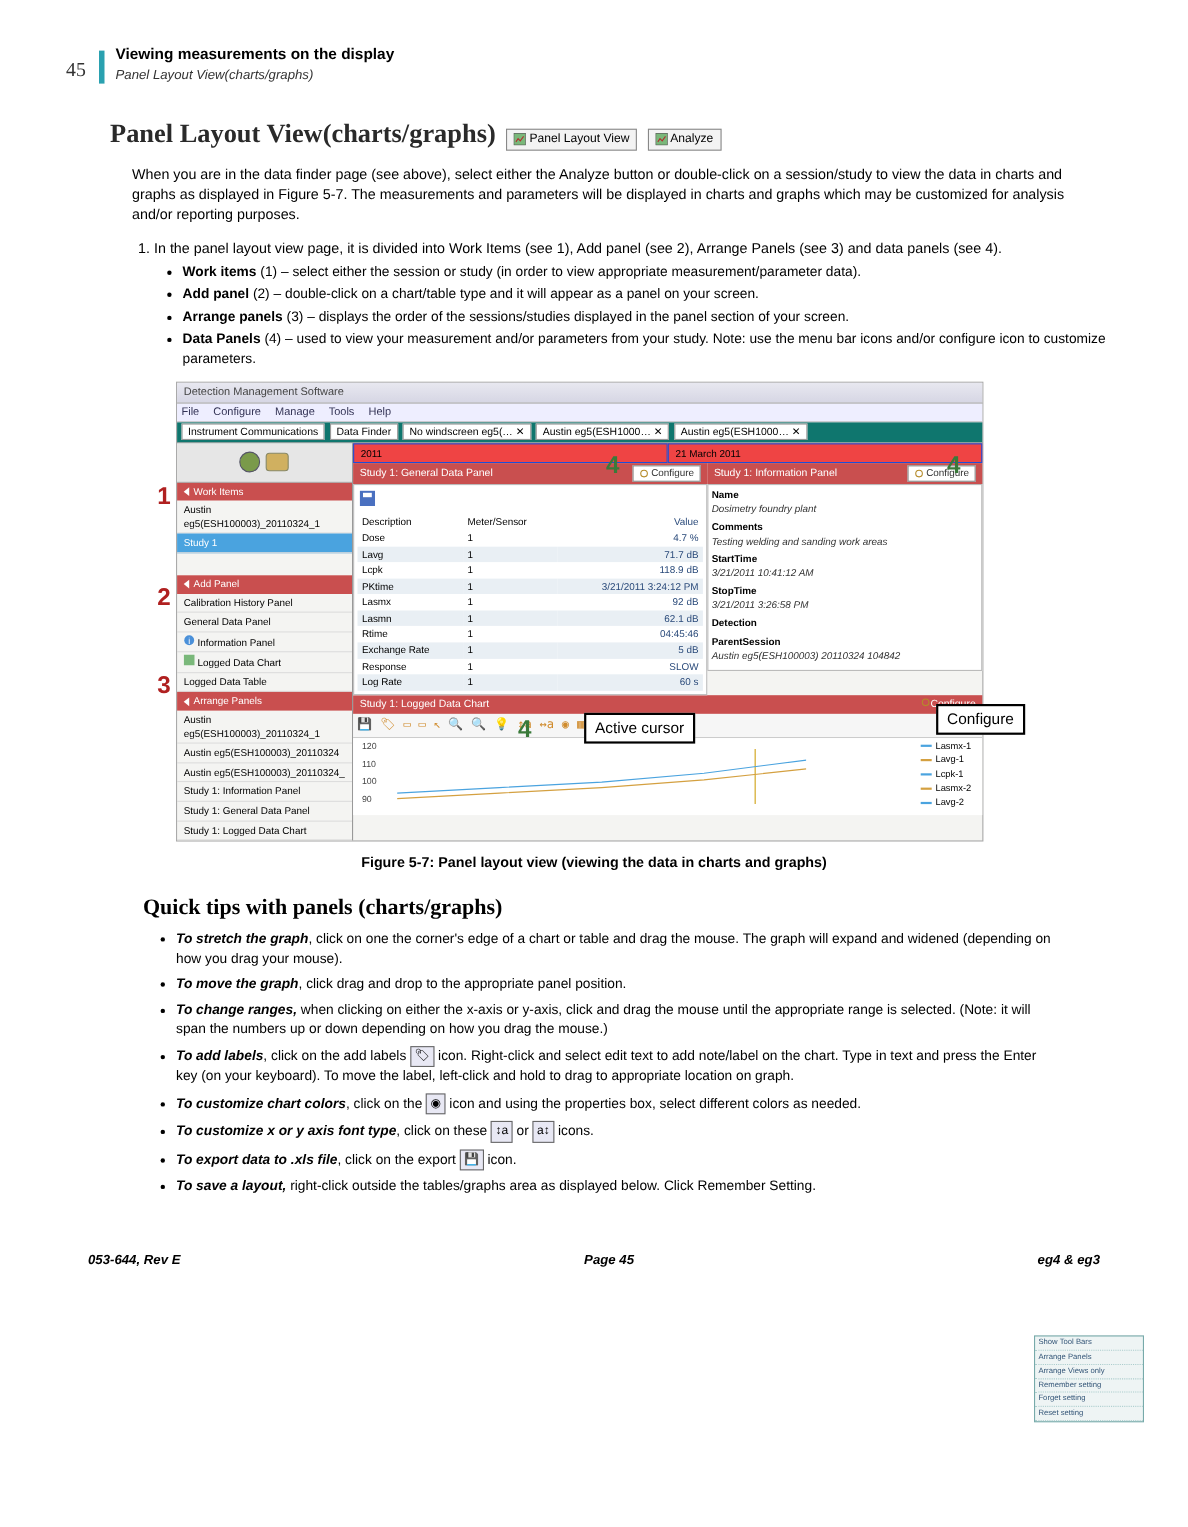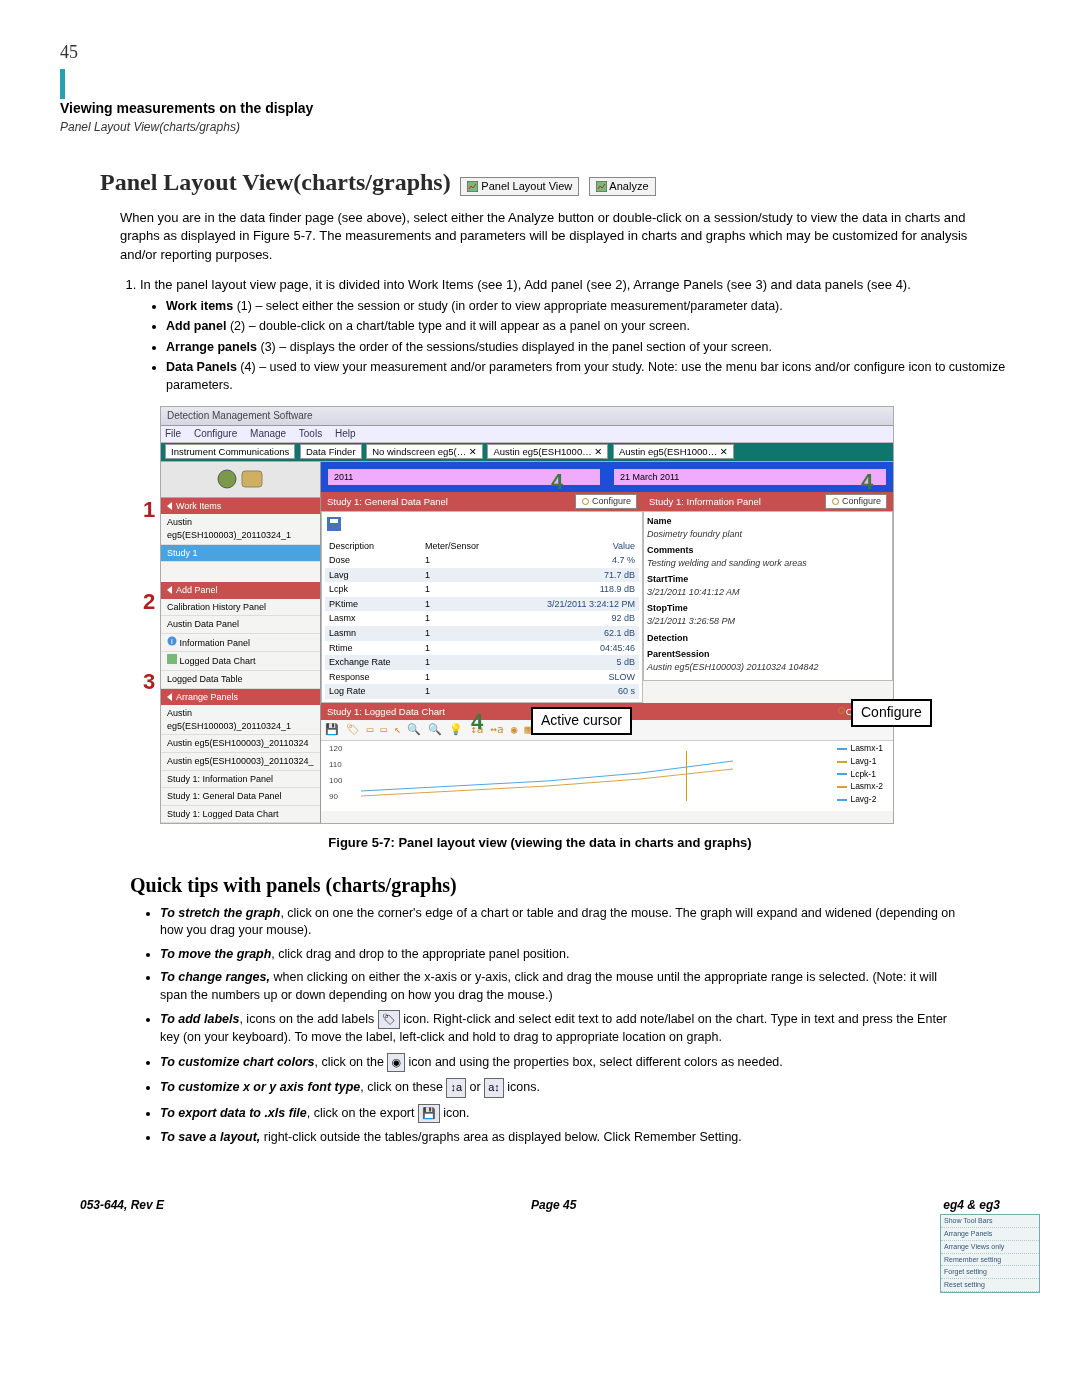--- a/index.html
+++ b/index.html
@@ -1,17 +1,17 @@
 <!DOCTYPE html>
 <html><head>
 <meta charset="utf-8">
 <style>
   * { margin: 0; padding: 0; box-sizing: border-box; }
   body { font-family: Arial, sans-serif; font-size: 13px; color: #000; background: #fff; width: 1080px; padding: 40px 60px; line-height: 1.4; }
-  .page-header { display: flex; align-items: flex-start; margin-bottom: 20px; flex-direction: column; }
+  .page-header { display: flex; align-items: flex-end; margin-bottom: 20px; }
   .page-number { font-family: Georgia, serif; font-size: 18px; color: #333; margin-right: 12px; }
   .teal-bar { width: 5px; height: 30px; background: #2aa1b0; margin-right: 10px; margin-top: 4px; }
   .header-text h2 { font-size: 14px; font-weight: bold; color: #000; }
   .header-text p { font-style: italic; font-size: 12px; color: #333; }
   .section-title { font-family: Georgia, 'Times New Roman', serif; font-size: 24px; font-weight: bold; color: #2a2a2a; display: inline-block; margin-left: 40px; margin-top: 10px; }
   .badge { display: inline-block; border: 1px solid #888; padding: 1px 6px; font-size: 11px; background: #f3f3f3; margin-left: 6px; }
   .badge svg { vertical-align: middle; }
   .body-text { margin-left: 60px; margin-right: 40px; margin-top: 10px; font-size: 13px; }
   ol.main { margin-left: 80px; margin-top: 12px; font-size: 13px; }
   ol.main > li { margin-bottom: 6px; }
@@ -24,21 +24,21 @@
   .ss-tabbar { background: #0f766e; border-bottom: 1px solid #aaa; padding: 2px 4px; font-size: 9.5px; }
   .ss-tabbar span { border: 1px solid #999; padding: 1px 5px; margin-right: 2px; background: #fff; }
   .ss-body { display: flex; }
   .ss-side { width: 160px; border-right: 1px solid #999; font-size: 9px; }
   .side-head { background: #c94f4f; color: #fff; padding: 2px 6px; font-size: 9px; display: flex; align-items: center; gap: 4px; }
   .side-head .arrow { display: inline-block; width: 0; height: 0; border-top: 4px solid transparent; border-bottom: 4px solid transparent; border-right: 5px solid #fff; }
   .side-item { padding: 2px 6px; border-bottom: 1px solid #ddd; }
   .side-item.selected { background: #4aa3df; color: #fff; }
   .ss-right { flex: 1; }
   .date-row { display: flex; }
-  .date-cell { flex: 1; background: #f0abfc; border: 7px solid #1d4ed8; padding: 2px 6px; font-size: 9px; }
+  .date-cell { flex: 1; background: #ef4444; border: 1px solid #1d4ed8; padding: 2px 6px; font-size: 9px; }
   .panel-row { display: flex; }
   .panel-header { background: #c94f4f; color: #fff; font-size: 9.5px; padding: 2px 6px; display: flex; justify-content: space-between; align-items: center; }
   .panel-header .cfg-btn { background: #fff; color: #333; border: 1px solid #888; font-size: 9px; padding: 0 5px; display: inline-flex; align-items: center; gap: 2px; }
   .panel-body { background: #fff; border: 1px solid #bbb; padding: 3px; font-size: 9px; }
   .general-panel { flex: 1; }
   .info-panel { width: 250px; }
   .gtable { width: 100%; font-size: 9px; border-collapse: collapse; }
   .gtable td { padding: 1px 4px; }
   .gtable tr.alt { background: #e9eff4; }
   .gtable td.right { text-align: right; color: #2a4a7a; }
@@ -145,21 +145,21 @@
           <span>Work Items</span>
         </div>
       <div class="side-item">Austin eg5(ESH100003)_20110324_1</div>
       <div class="side-item selected">Study 1</div>
       <div style="height:20px"></div>
       <div class="side-head">
           <span class="arrow"></span>
           <span>Add Panel</span>
         </div>
       <div class="side-item">Calibration History Panel</div>
-      <div class="side-item">Austin Data Panel</div>
+      <div class="side-item">General Data Panel</div>
       <div class="side-item"><svg width="10" height="10">
             <circle cx="5" cy="5" r="4.5" fill="#4a90d9"></circle>
             <text x="5" y="8" text-anchor="middle" font-size="8" fill="#fff">i</text>
           </svg> <span>Information Panel</span></div>
       <div class="side-item"><svg width="10" height="10">
             <rect width="10" height="10" fill="#7ab87a"></rect>
           </svg> <span>Logged Data Chart</span></div>
       <div class="side-item">Logged Data Table</div>
       <div class="side-head">
           <span class="arrow"></span>
@@ -349,21 +349,21 @@
   <div class="callout" style="left:690px; top:292px">Configure</div>
 </div>
 
 <div class="fig-caption">Figure 5-7:  Panel layout view (viewing the data in charts and graphs)</div>
 
 <h3 class="quick-tips-title">Quick tips with panels (charts/graphs)</h3>
 <ul class="tips">
   <li><span class="bi">To stretch the graph</span><span>, click on one the corner's edge of a chart or table and drag the mouse.  The graph will expand and widened (depending on how you drag your mouse).</span></li>
   <li><span class="bi">To move the graph</span><span>, click drag and drop to the appropriate panel position.</span></li>
   <li><span class="bi">To change ranges,</span><span> when clicking on either the x-axis or y-axis, click and drag the mouse until the appropriate range is selected.  (Note:  it will span the numbers up or down depending on how you drag the mouse.)</span></li>
-  <li><span class="bi">To add labels</span><span>, icons on the add labels </span><span class="icon-box">🏷</span><span> icon.  Right-click and select edit text to add note/label on the chart.  Type in text and press the Enter key (on your keyboard).    To move the label, left-click and hold to drag to appropriate location on graph.</span></li>
+  <li><span class="bi">To add labels</span><span>, click on the add labels </span><span class="icon-box">🏷</span><span> icon.  Right-click and select edit text to add note/label on the chart.  Type in text and press the Enter key (on your keyboard).    To move the label, left-click and hold to drag to appropriate location on graph.</span></li>
   <li><span class="bi">To customize chart colors</span><span>, click on the </span><span class="icon-box">◉</span><span> icon and using the properties box, select different colors as needed.</span></li>
   <li><span class="bi">To customize x or y axis font type</span><span>, click on these </span><span class="icon-box">↕a</span><span> or </span><span class="icon-box">a↕</span><span> icons.</span></li>
   <li><span class="bi">To export data to .xls file</span><span>, click on the export </span><span class="icon-box">💾</span><span>  icon.</span></li>
   <li><span class="bi">To save a layout,</span><span> right-click outside the tables/graphs area as displayed below.  Click Remember Setting.</span></li>
 </ul>
 
 <div class="floating-menu">
   <div>Show Tool Bars</div>
   <div>Arrange Panels</div>
   <div>Arrange Views only</div>

